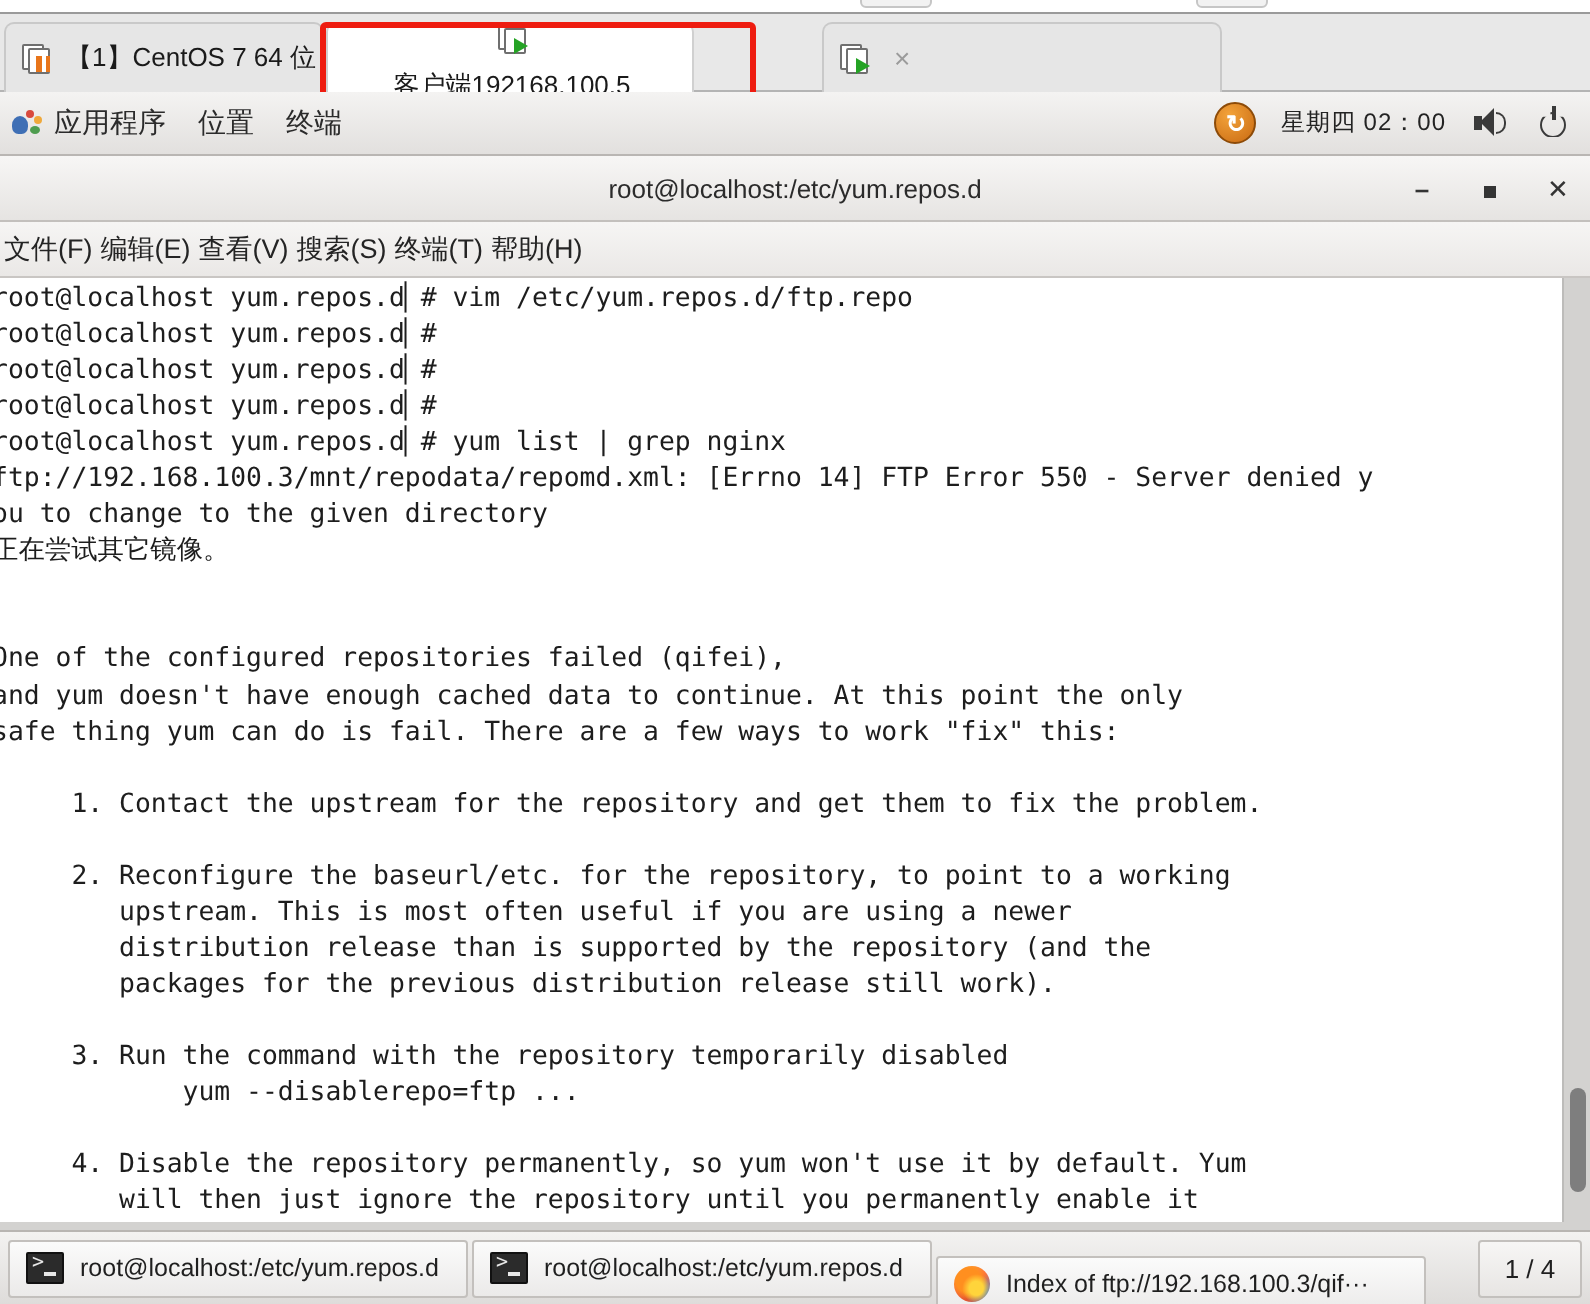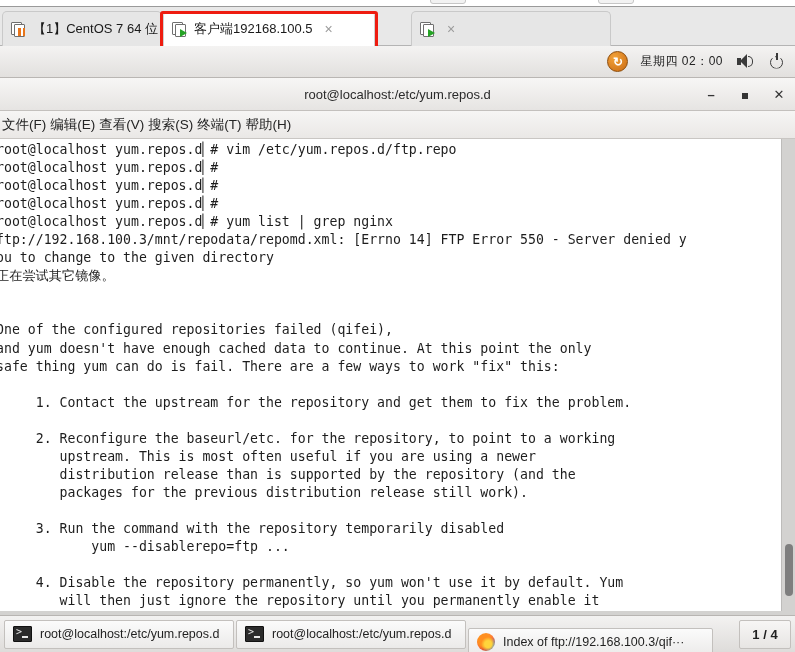--- a/index.html
+++ b/index.html
@@ -224,21 +224,21 @@
       radial-gradient(circle at 62% 62%, #ffd43b 0 22%, rgba(255,212,59,0) 45%),
       radial-gradient(circle at 40% 40%, #ff8f1f 0 40%, rgba(255,143,31,0) 62%),
       conic-gradient(from 200deg, #e4572e, #ff7139, #ffae42, #ff7139, #4a7ecb 78%, #e4572e);
   }
   .pager {
     margin-left: auto;
     height: 29px; min-width: 52px;
     display: flex; align-items: center; justify-content: center;
     border: 1px solid #c3c0bd; border-radius: 2px;
     background: linear-gradient(#f7f6f5, #e7e5e3);
-    font-size: 13px; color: #1f1f1f; padding: 3px 8px; font-weight: bold;
+    font-size: 13px; color: #1f1f1f; padding: 3px 8px;
   }
 </style>
 </head>
 <body>
 
 <div class="top-strip">
   <div class="ghost-btn" style="left:430px;"></div>
   <div class="ghost-btn" style="left:598px;"></div>
 </div>
 
@@ -247,21 +247,21 @@
   <div class="tab inactive" style="left:2px; width:160px;">
     <span class="tab-ico">
       <span class="sheet"></span>
         <span class="sheet2"></span>
         <span class="badge-pause"></span>
     </span>
     <span class="tab-label">【1】CentOS 7 64 位</span>
     <span class="tab-close">×</span>
   </div>
 
-  <div class="tab active" style="left:163px; width:212px;">
+  <div class="tab active" style="left:163px; width:184px;flex-direction:column;">
     <span class="tab-ico">
       <span class="sheet"></span>
         <span class="sheet2"></span>
         <span class="badge-play"></span>
     </span>
     <span class="tab-label zh">客户端192168.100.5</span>
     <span class="tab-close">×</span>
   </div>
 
   <div class="tab inactive" style="left:411px; width:200px;">
@@ -270,20 +270,37 @@
         <span class="sheet2"></span>
         <span class="badge-play"></span>
     </span>
     <span class="tab-close">×</span>
   </div>
 
   <div class="tab-highlight"></div>
 </div>
 
 <div class="panel">
+  <div class="panel-left">
+    <div class="panel-item">
+      <span class="foot-icon">
+          <i></i>
+          <i></i>
+          <i></i>
+          <i></i>
+        </span>
+      <span>应用程序</span>
+    </div>
+    <div class="panel-item">
+      <span>位置</span>
+    </div>
+    <div class="panel-item">
+      <span>终端</span>
+    </div>
+  </div>
 
   <div class="panel-right">
     <div class="panel-badge">↻</div>
     <div class="clock">星期四 02：00</div>
     <div class="ico-btn">
       <span class="spk-body"></span>
         <span class="spk-cone"></span>
         <span class="spk-wave"></span>
     </div>
     <div class="ico-btn">

